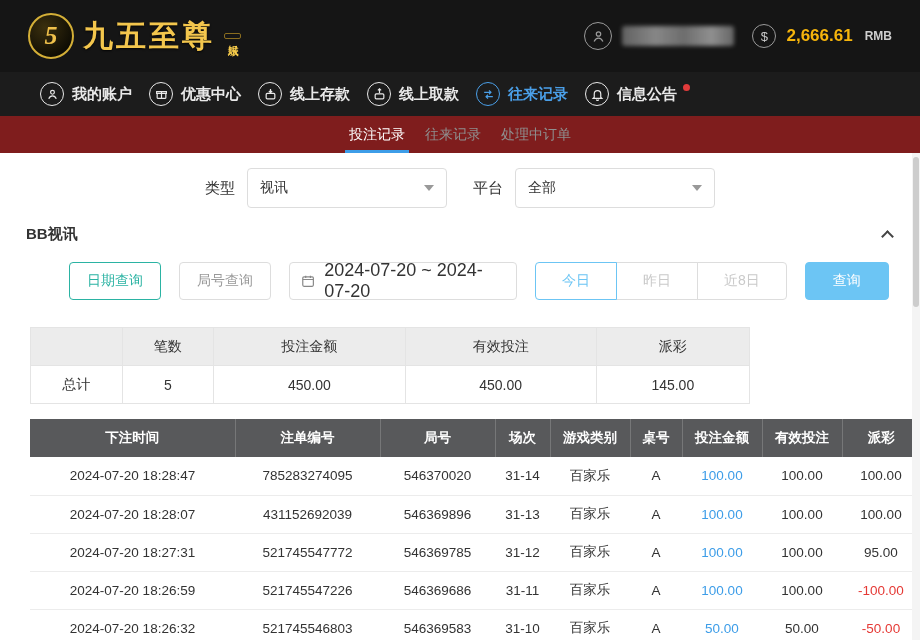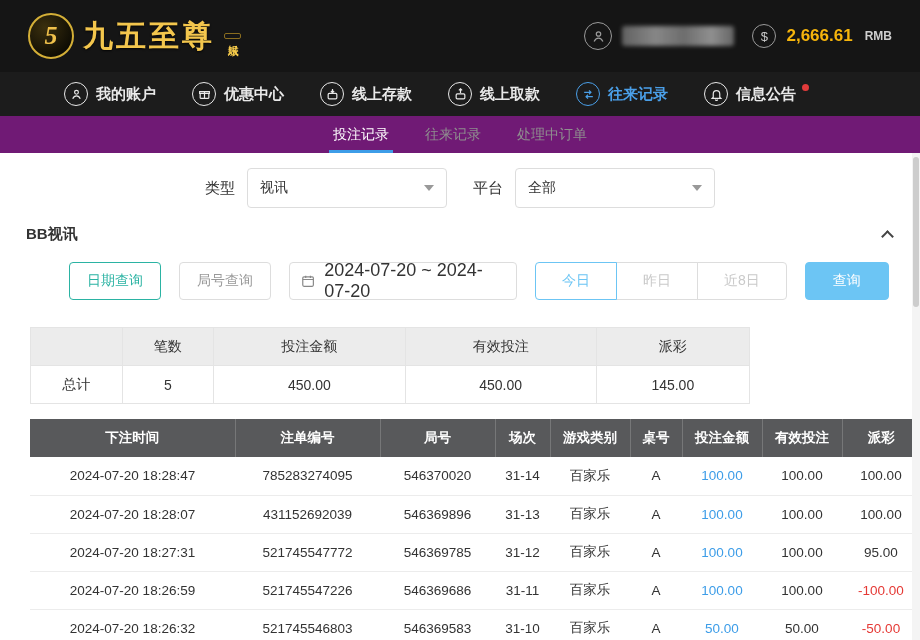--- a/index.html
+++ b/index.html
@@ -21,32 +21,32 @@
   .circle-icon { width:28px; height:28px; border:1.5px solid #9a9a9a; border-radius:50%;
     color:#9a9a9a; display:flex; align-items:center; justify-content:center; flex:0 0 auto; }
   .masked-name { width:112px; height:20px; border-radius:3px; margin-right:8px;
     background:linear-gradient(90deg,#6f6f6f,#9b9b9b 30%,#7d7d7d 55%,#a5a5a5 80%,#737373);
     filter:blur(2px); opacity:.85; }
   .dollar-circle { width:24px; height:24px; font-size:13px; color:#c9c9c9; }
   .balance { color:#f6b50c; font-weight:bold; font-size:17px; }
   .rmb { color:#cfcfcf; font-size:12px; font-weight:bold; margin-left:2px; }
 
   
-  .nav { height:44px; background:#1c1c1c; display:flex; align-items:center; padding:0 64px; gap:36px; }
+  .nav { height:44px; background:#1c1c1c; display:flex; align-items:center; padding:0 40px; gap:17px; }
   .nav-item { display:flex; align-items:center; gap:8px; color:#e9e9e9; font-size:15px;
     font-weight:bold; cursor:pointer; position:relative; }
   .nav-item.active { color:#4a9fe8; }
   .nav-icon { width:24px; height:24px; border:1.5px solid currentColor; border-radius:50%;
     display:flex; align-items:center; justify-content:center; }
   .nav-icon svg, .circle-icon svg { display:block; }
   .notif-dot { width:7px; height:7px; background:#e13b3b; border-radius:50%;
     align-self:flex-start; margin:2px 0 0 -2px; }
 
   
-  .tabbar { height:37px; background:#701a75; display:flex; justify-content:center; gap:28px; }
+  .tabbar { height:37px; background:#7f1d1d; display:flex; justify-content:center; gap:12px; }
   .tab { display:flex; align-items:center; height:100%; padding:0 4px; font-size:14px;
     color:#8f8f8f; position:relative; cursor:pointer; }
   .tab.active { color:#fff; }
   .tab.active::after { content:""; position:absolute; left:0; right:0; bottom:0; height:3px; background:#3d9de8; }
 
   
   .filter-row { display:flex; justify-content:center; align-items:center; gap:26px; padding:15px 0 14px; }
   .filter-group { display:flex; align-items:center; gap:12px; }
   .filter-label { font-size:15px; color:#333; }
   .select { width:200px; height:40px; border:1px solid #ddd; border-radius:4px; background:#fff;

